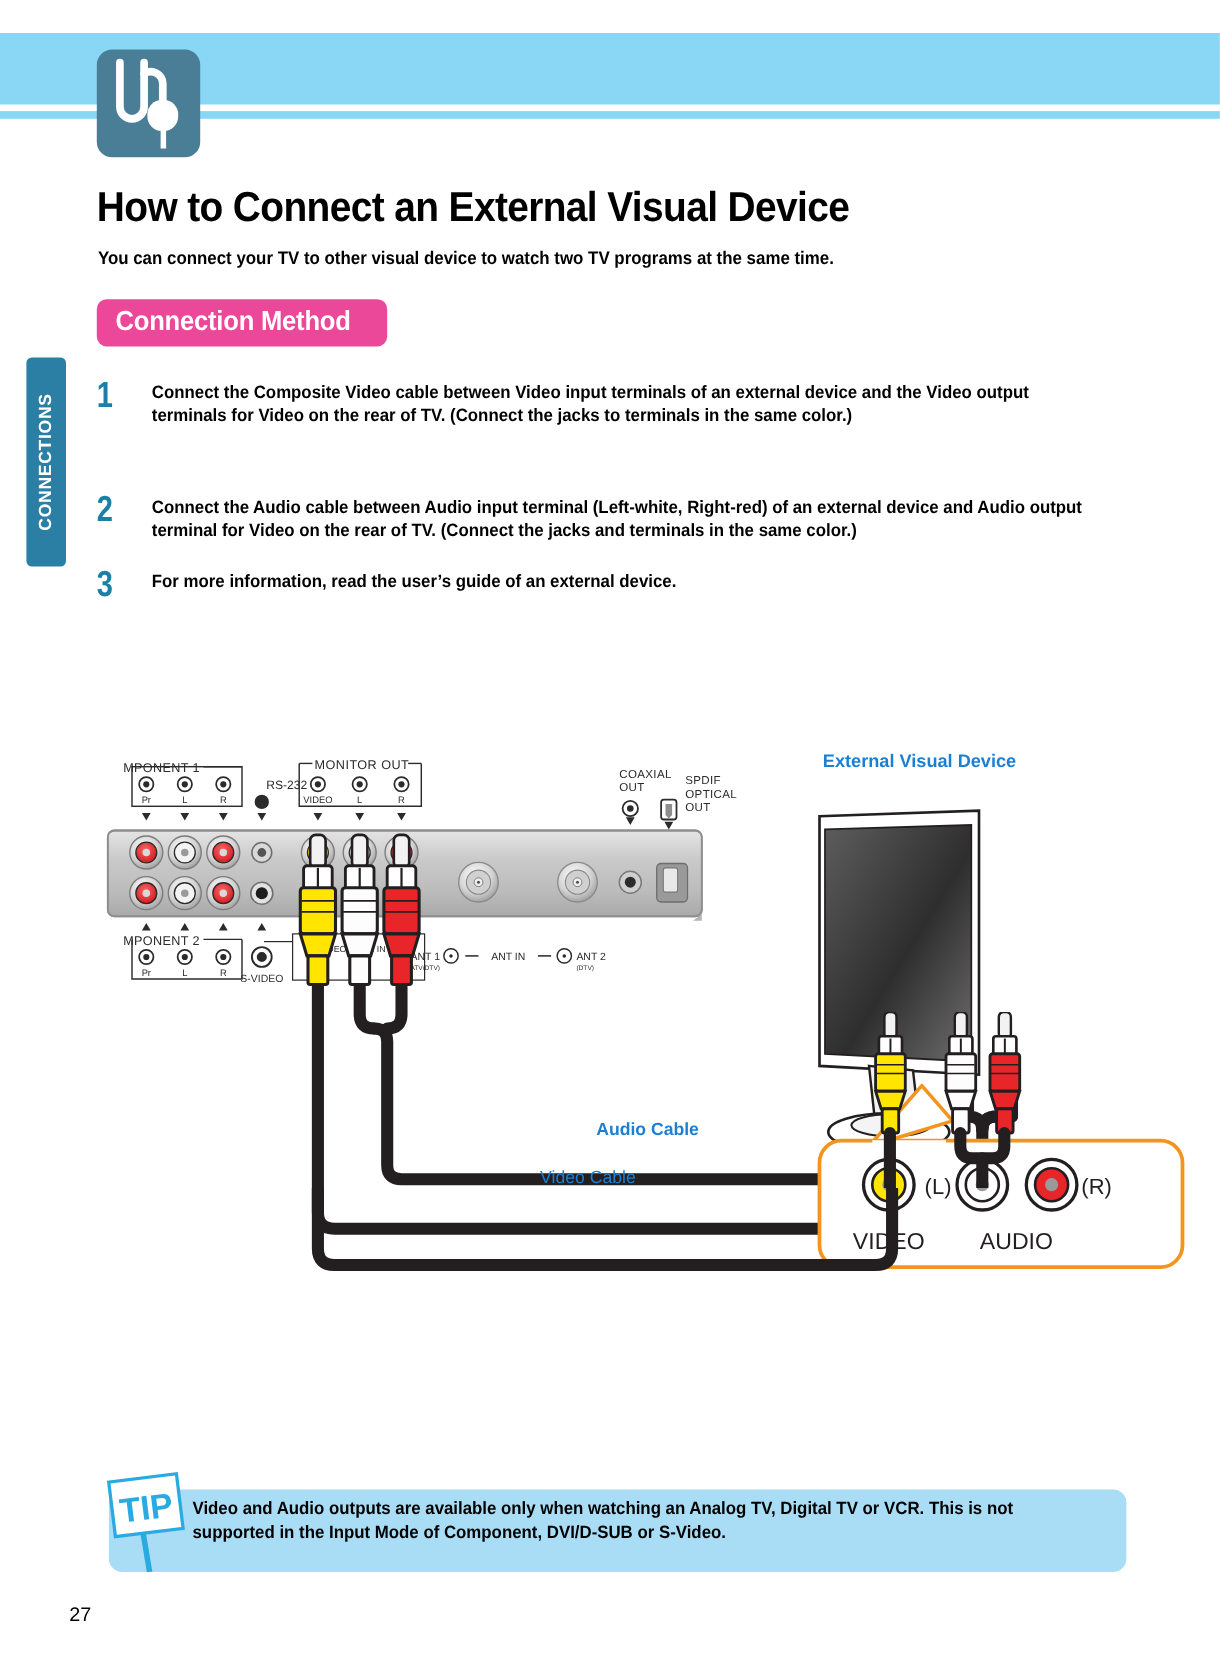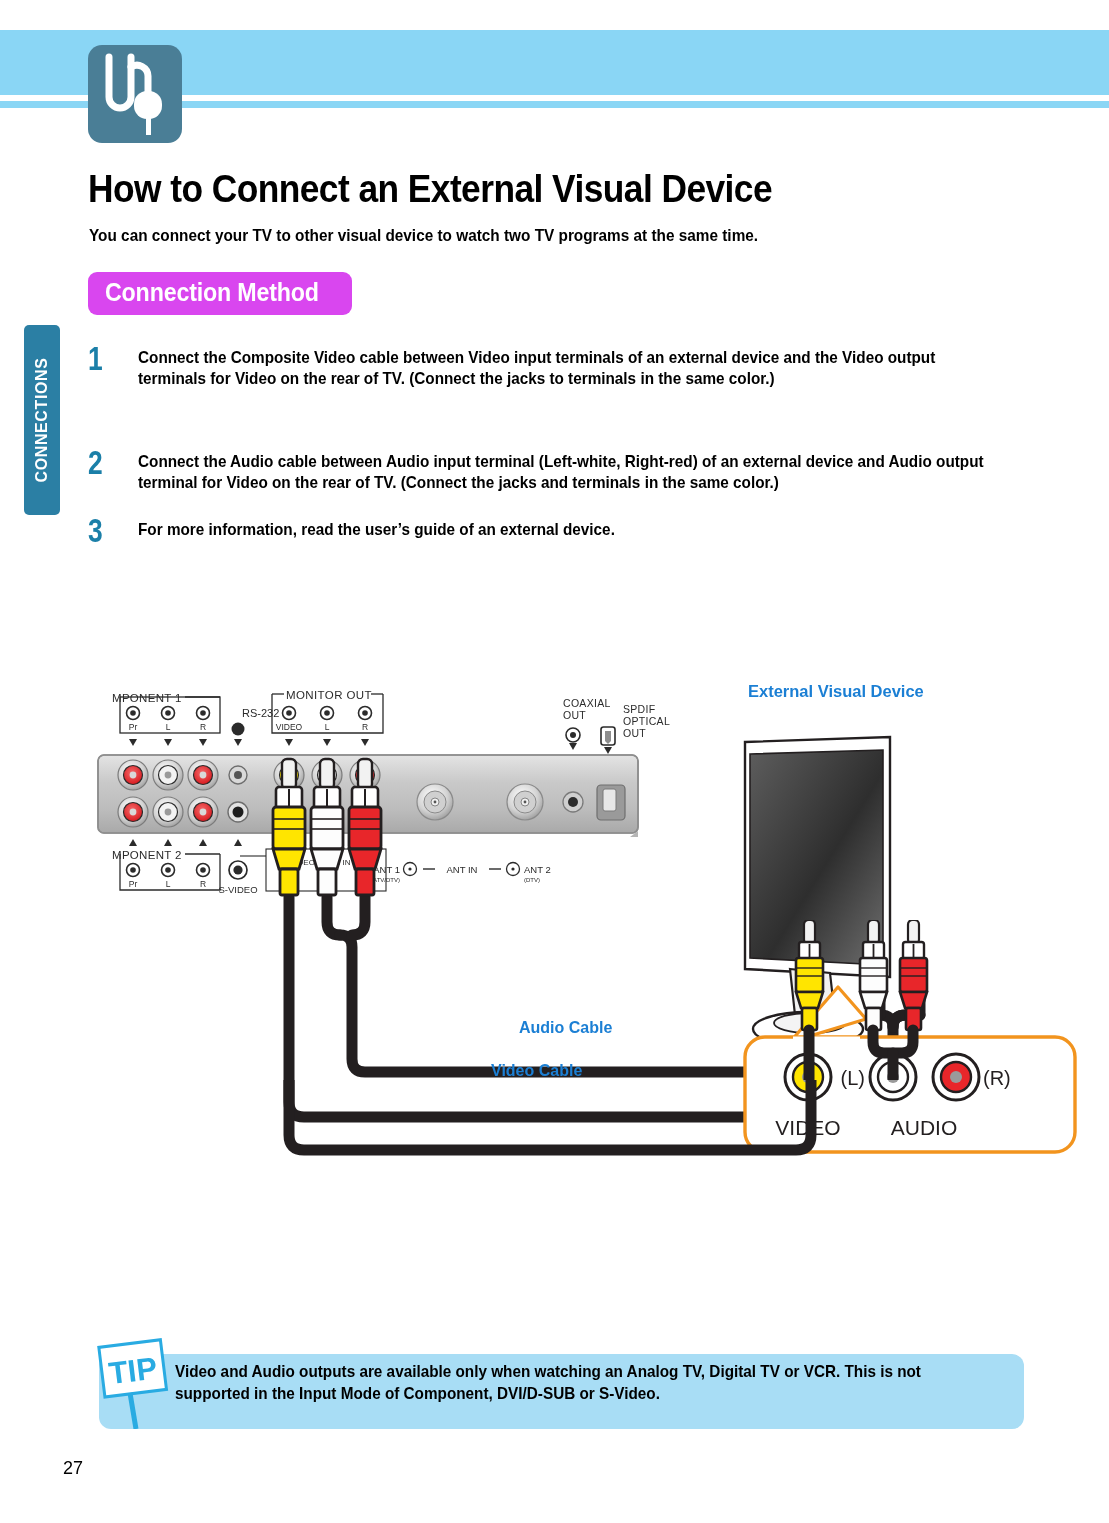--- a/index.html
+++ b/index.html
@@ -50,21 +50,21 @@
     white-space:nowrap;
   }
   .page-sub {
     position:absolute; left:89px; top:226px;
     font-size:16.5px; font-weight:bold; color:#000000;
     transform:scaleX(0.93); transform-origin:left center;
     white-space:nowrap;
   }
   .badge {
     position:absolute; left:88px; top:272px;
-    background:#d946ef; border-radius:9px;
+    background:#ec4899; border-radius:9px;
     padding:6px 17px 8px 17px;
     color:#ffffff; font-size:25px; font-weight:bold;
     letter-spacing:-0.2px;
   }
   .badge span { display:inline-block; transform:scaleX(0.93); transform-origin:left center; }
 
   
   .step { position:absolute; }
   .step-num {
     position:absolute; left:0; top:0;
@@ -431,22 +431,22 @@
       <rect x="714" y="-180" width="14" height="30" rx="5" fill="#f2f2f2" stroke="#231f20" stroke-width="2.4"></rect>
     </g>
   </g>
 
   <g fill="none" stroke="#231f20" stroke-width="11" stroke-linecap="round">
     <path d="M199 -10 L199 55 Q199 70 214 70 L706 70 Q721 70 721 55 L721 -10"></path>
   </g>
 </svg>
 </div>
 
-<div style="position:absolute; left:519px; top:1019px; font-size:16px; font-weight:bold; color:#1b7fd4;">Audio Cable</div>
-<div style="position:absolute; left:491px; top:1062px; font-size:16px; font-weight:bold; color:#1b7fd4;">Video Cable</div>
+<div style="position:absolute; left:542px; top:1019px; font-size:16px; font-weight:bold; color:#1b7fd4;">Audio Cable</div>
+<div style="position:absolute; left:491px; top:1062px; font-size:16px; font-weight:normal; color:#1b7fd4;">Video Cable</div>
 
 <div style="position:absolute; left:775px; top:920px; width:180px; height:160px;">
 <svg width="180" height="160" viewBox="0 0 180 160">
 
   <g>
     <rect x="29" y="0" width="11" height="24" rx="4.5" fill="#f2f2f2" stroke="#231f20" stroke-width="2.2"></rect>
     <rect x="24" y="22" width="21" height="17" rx="2.5" fill="#ffffff" stroke="#231f20" stroke-width="2.4"></rect>
     <line x1="34.5" y1="24" x2="34.5" y2="38" stroke="#231f20" stroke-width="1.8"></line>
     <rect x="21" y="38" width="27" height="34" rx="2.5" fill="#ffe500" stroke="#231f20" stroke-width="2.6"></rect>
     <line x1="22" y1="48" x2="47" y2="48" stroke="#231f20" stroke-width="1.4"></line>

